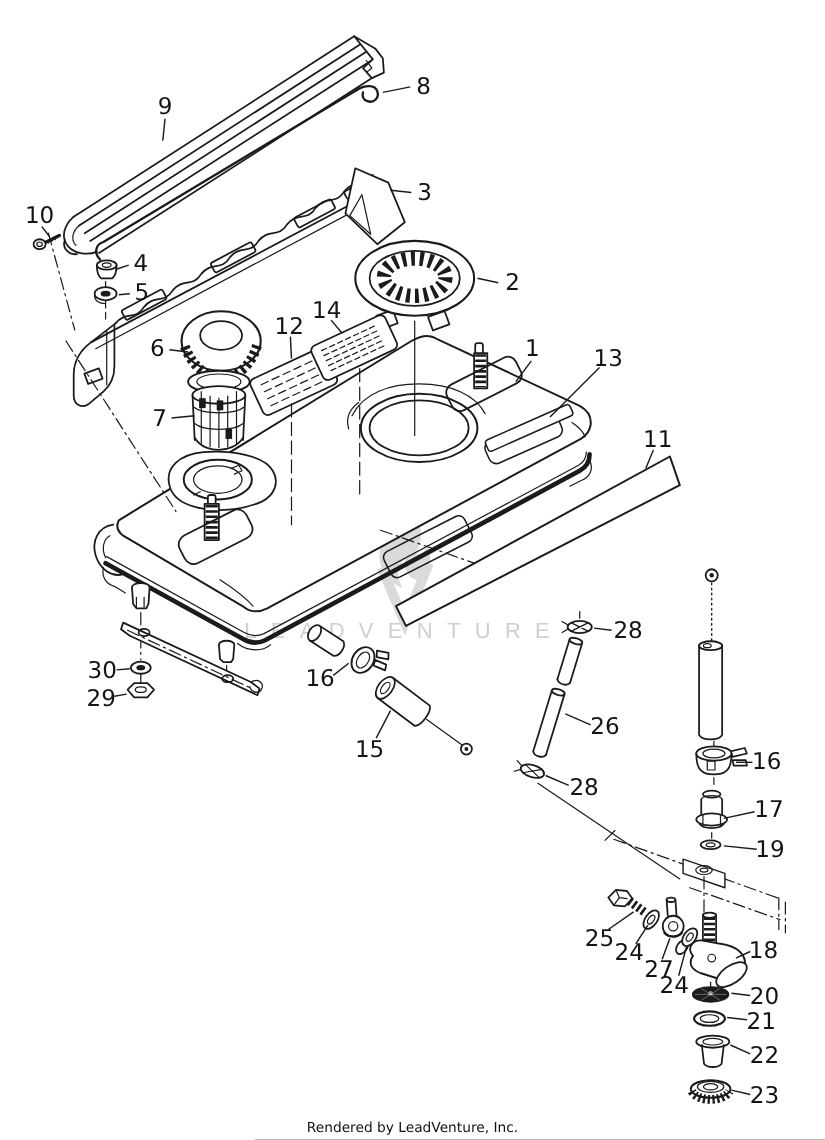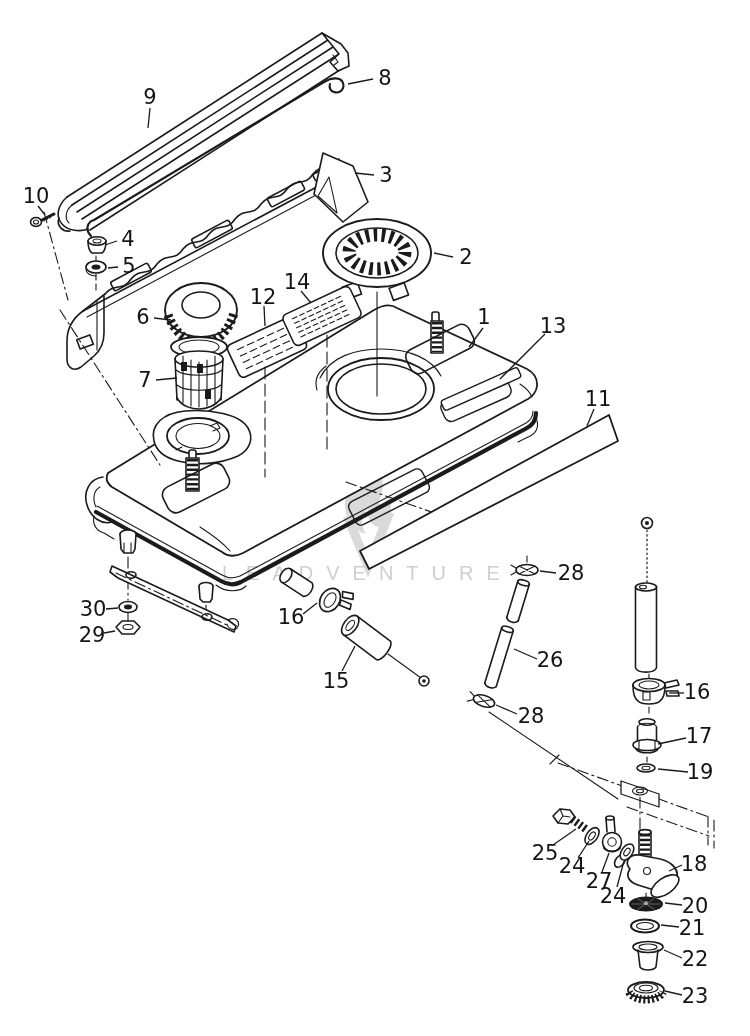--- a/index.html
+++ b/index.html
@@ -452,13 +452,14 @@
         <text x="695" y="906" class="callout-num" dominant-baseline="central">20</text>
         <line x1="679" y1="927" x2="661" y2="925" stroke="#1b1b1b" stroke-width="1.3"></line>
         <text x="692" y="928" class="callout-num" dominant-baseline="central">21</text>
         <line x1="682" y1="958" x2="664" y2="950" stroke="#1b1b1b" stroke-width="1.3"></line>
         <text x="695" y="959" class="callout-num" dominant-baseline="central">22</text>
         <line x1="682" y1="995" x2="665" y2="991" stroke="#1b1b1b" stroke-width="1.3"></line>
         <text x="695" y="996" class="callout-num" dominant-baseline="central">23</text>
       </g>
 </svg>
 
+<div id="footer">Rendered by LeadVenture, Inc.</div>
 </div>
 
 </body></html>

